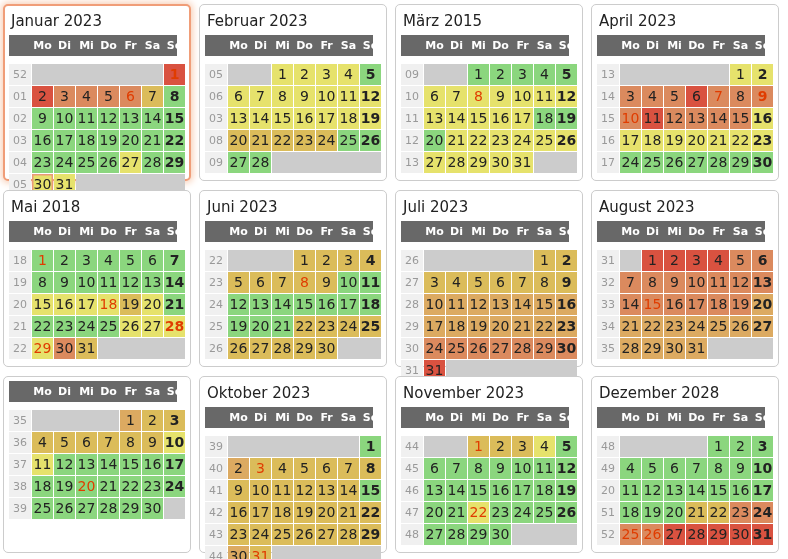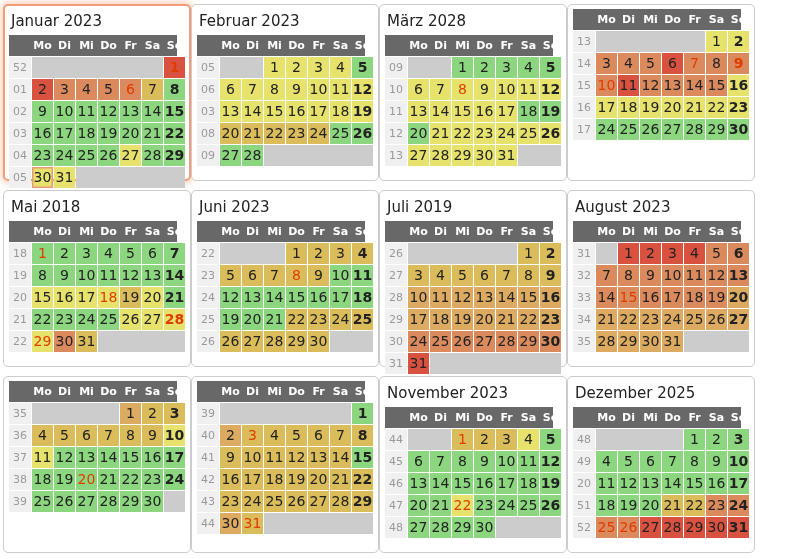--- a/index.html
+++ b/index.html
@@ -6,21 +6,21 @@
   html, body {
     width: 788px; height: 559px;
     background: #ffffff;
     font-family: "DejaVu Sans", "Liberation Sans", sans-serif;
     overflow: hidden;
   }
   .grid {
     display: grid;
     grid-template-columns: repeat(4, 188px);
     grid-auto-rows: 177px;
-    gap: 9px 0;
+    gap: 9px 8px;
     padding: 4px 2px 2px 3px;
   }
   .panel {
     background: #fff;
     border: 1px solid #cccccc;
     border-radius: 5px;
     padding: 4px 5px;
     position: relative;
   }
   .panel.highlight {
@@ -31,21 +31,21 @@
   .title {
     font-size: 15px;
     color: var(--title-text);
     padding: 3px 2px 5px 2px;
     white-space: nowrap;
   }
   .hrow {
     display: flex;
     background: var(--header-bg);
     height: 21px;
-    margin-bottom: 1px;
+    margin-bottom: 8px;
     width: 168px;
   }
   .hcorner { width: 22px; flex: none; margin-right: 1px; }
   .hcell {
     width: 21px; flex: none;
     margin-right: 1px;
     color: var(--header-text);
     font-weight: bold;
     font-size: 11px;
     text-align: center;
@@ -211,21 +211,21 @@
         </div>
         <div class="wrow">
           <div class="wnum">09</div>
           <div class="dcell c-green">27</div>
           <div class="dcell c-green">28</div>
           <div class="dcell empty" style="width: 109px;"></div>
         </div>
       </div>
   </div>
     <div class="panel">
-    <div class="title">März 2028</div>
+    <div class="title">März 2015</div>
     <div class="hrow">
       <div class="hcorner"></div>
     <div class="hcell">Mo</div>
         <div class="hcell">Di</div>
         <div class="hcell">Mi</div>
         <div class="hcell">Do</div>
         <div class="hcell">Fr</div>
         <div class="hcell">Sa</div>
         <div class="hcell">So</div>
       </div>
@@ -274,20 +274,21 @@
           <div class="dcell c-yellow">27</div>
           <div class="dcell c-yellow">28</div>
           <div class="dcell c-yellow">29</div>
           <div class="dcell c-yellow">30</div>
           <div class="dcell c-yellow">31</div>
           <div class="dcell empty" style="width: 43px;"></div>
         </div>
       </div>
   </div>
     <div class="panel">
+    <div class="title">April 2023</div>
     <div class="hrow">
       <div class="hcorner"></div>
     <div class="hcell">Mo</div>
         <div class="hcell">Di</div>
         <div class="hcell">Mi</div>
         <div class="hcell">Do</div>
         <div class="hcell">Fr</div>
         <div class="hcell">Sa</div>
         <div class="hcell">So</div>
       </div>
@@ -458,21 +459,21 @@
           <div class="dcell c-gold">26</div>
           <div class="dcell c-gold">27</div>
           <div class="dcell c-gold">28</div>
           <div class="dcell c-gold">29</div>
           <div class="dcell c-gold">30</div>
           <div class="dcell empty" style="width: 43px;"></div>
         </div>
       </div>
   </div>
     <div class="panel">
-    <div class="title">Juli 2019</div>
+    <div class="title">Juli 2023</div>
     <div class="hrow">
       <div class="hcorner"></div>
     <div class="hcell">Mo</div>
         <div class="hcell">Di</div>
         <div class="hcell">Mi</div>
         <div class="hcell">Do</div>
         <div class="hcell">Fr</div>
         <div class="hcell">Sa</div>
         <div class="hcell">So</div>
       </div>
@@ -648,20 +649,21 @@
           <div class="dcell c-green">26</div>
           <div class="dcell c-green">27</div>
           <div class="dcell c-green">28</div>
           <div class="dcell c-green">29</div>
           <div class="dcell c-green">30</div>
           <div class="dcell empty" style="width: 21px;"></div>
         </div>
       </div>
   </div>
     <div class="panel">
+    <div class="title">Oktober 2023</div>
     <div class="hrow">
       <div class="hcorner"></div>
     <div class="hcell">Mo</div>
         <div class="hcell">Di</div>
         <div class="hcell">Mi</div>
         <div class="hcell">Do</div>
         <div class="hcell">Fr</div>
         <div class="hcell">Sa</div>
         <div class="hcell">So</div>
       </div>
@@ -775,21 +777,21 @@
           <div class="wnum">48</div>
           <div class="dcell c-green">27</div>
           <div class="dcell c-green">28</div>
           <div class="dcell c-green">29</div>
           <div class="dcell c-green">30</div>
           <div class="dcell empty" style="width: 65px;"></div>
         </div>
       </div>
   </div>
     <div class="panel">
-    <div class="title">Dezember 2025</div>
+    <div class="title">Dezember 2028</div>
     <div class="hrow">
       <div class="hcorner"></div>
     <div class="hcell">Mo</div>
         <div class="hcell">Di</div>
         <div class="hcell">Mi</div>
         <div class="hcell">Do</div>
         <div class="hcell">Fr</div>
         <div class="hcell">Sa</div>
         <div class="hcell">So</div>
       </div>

